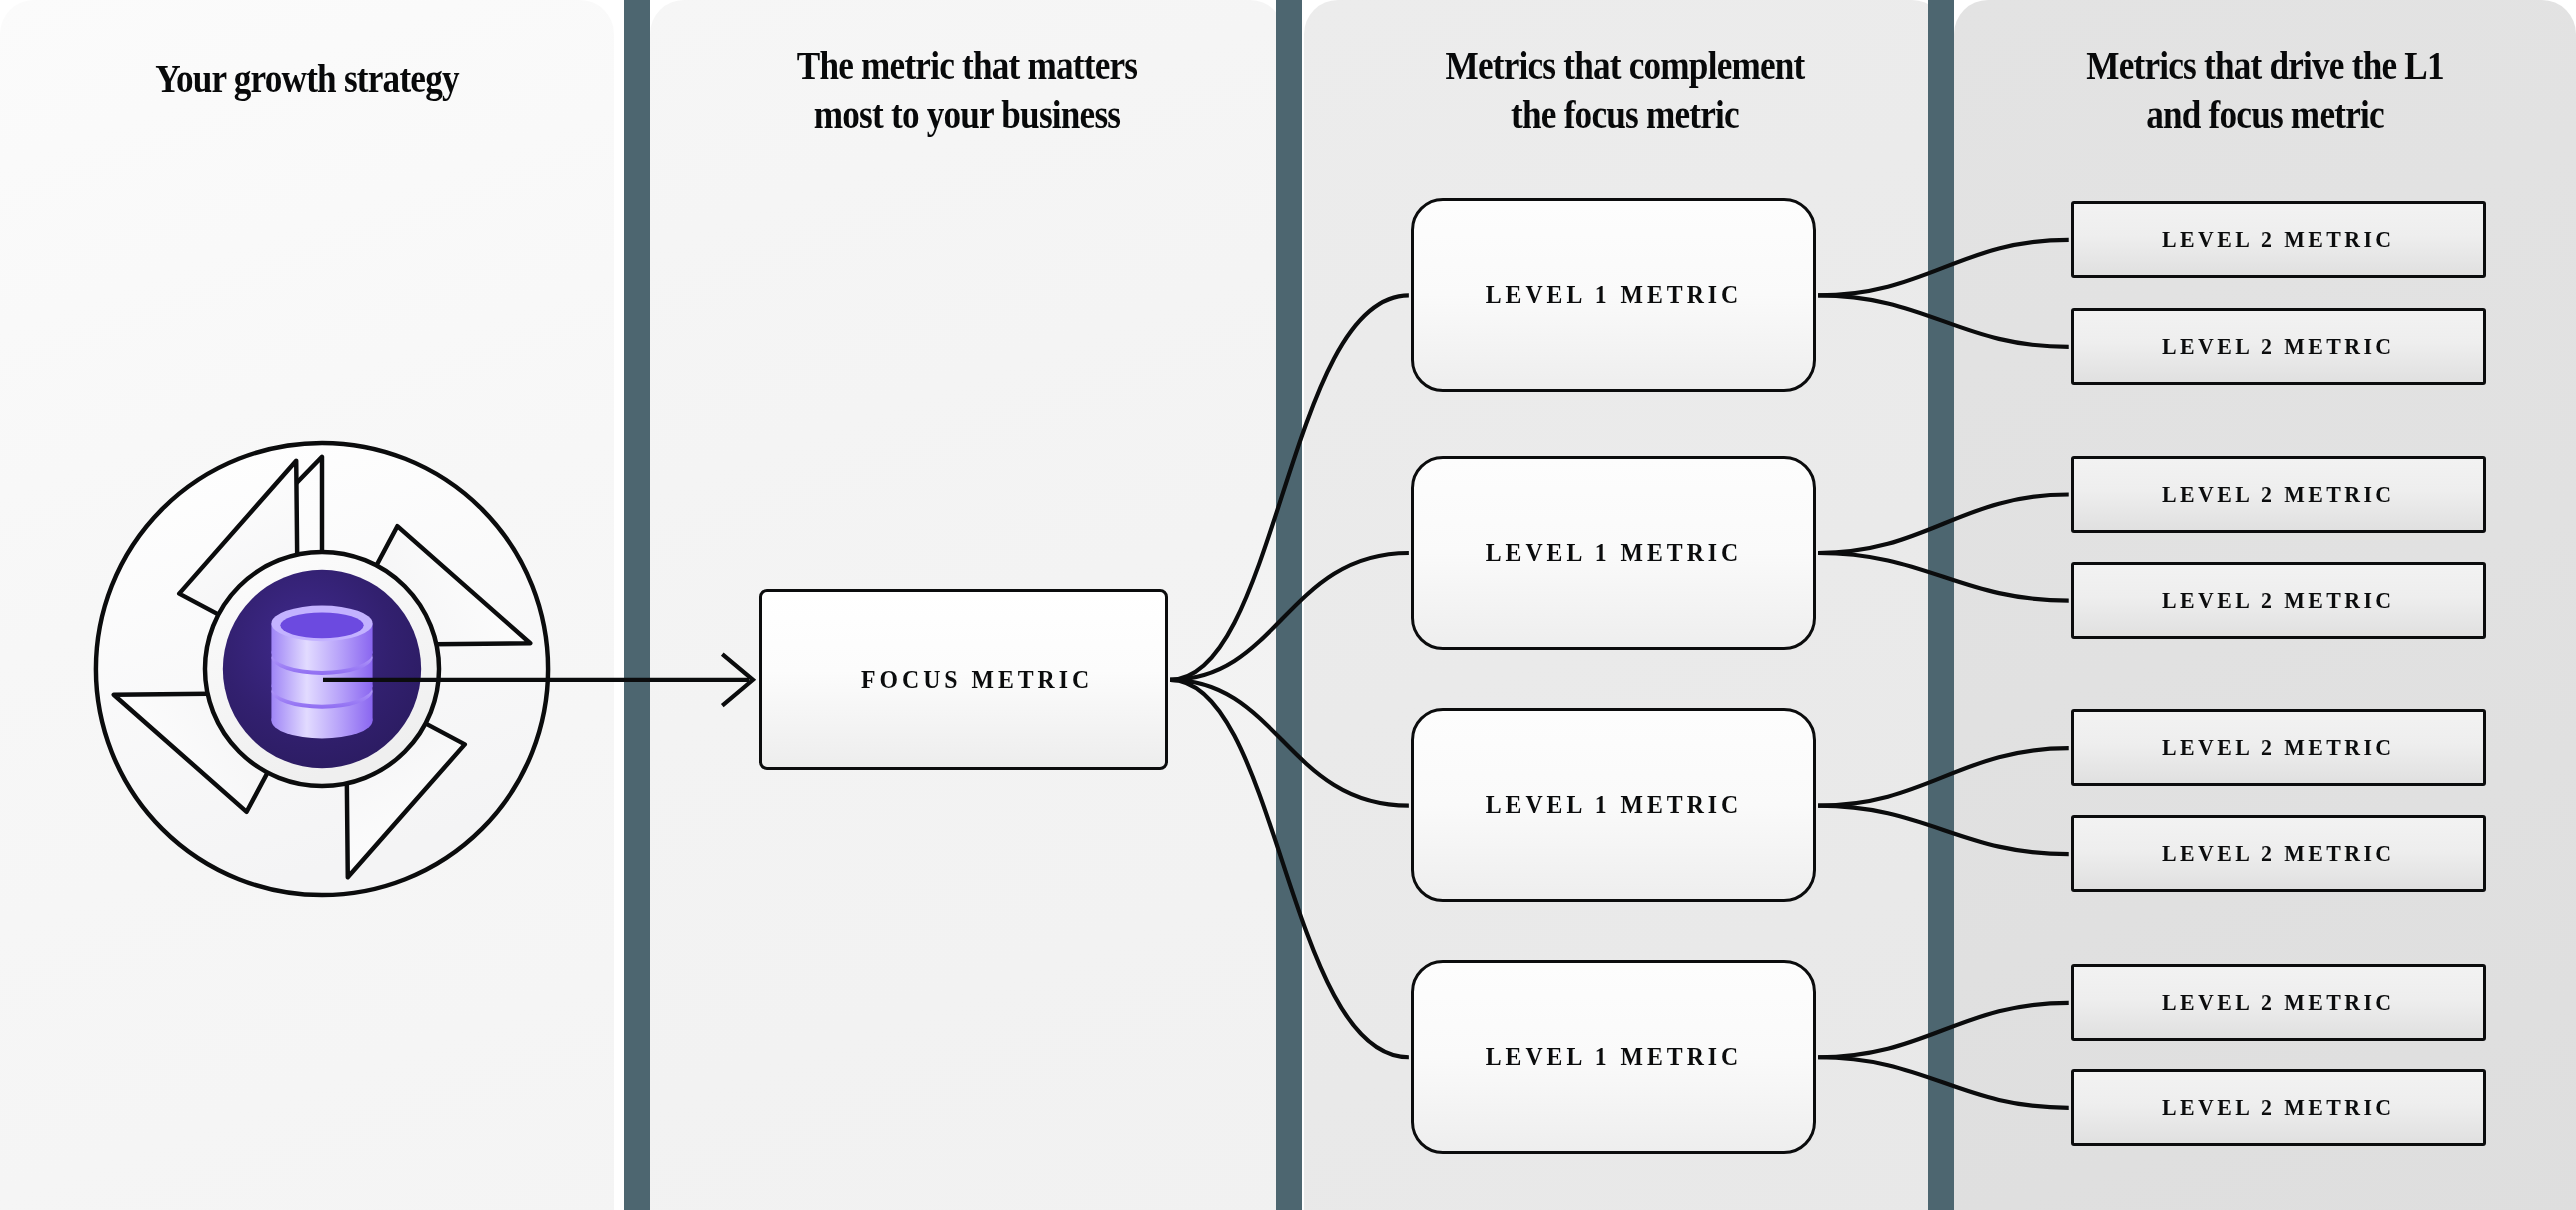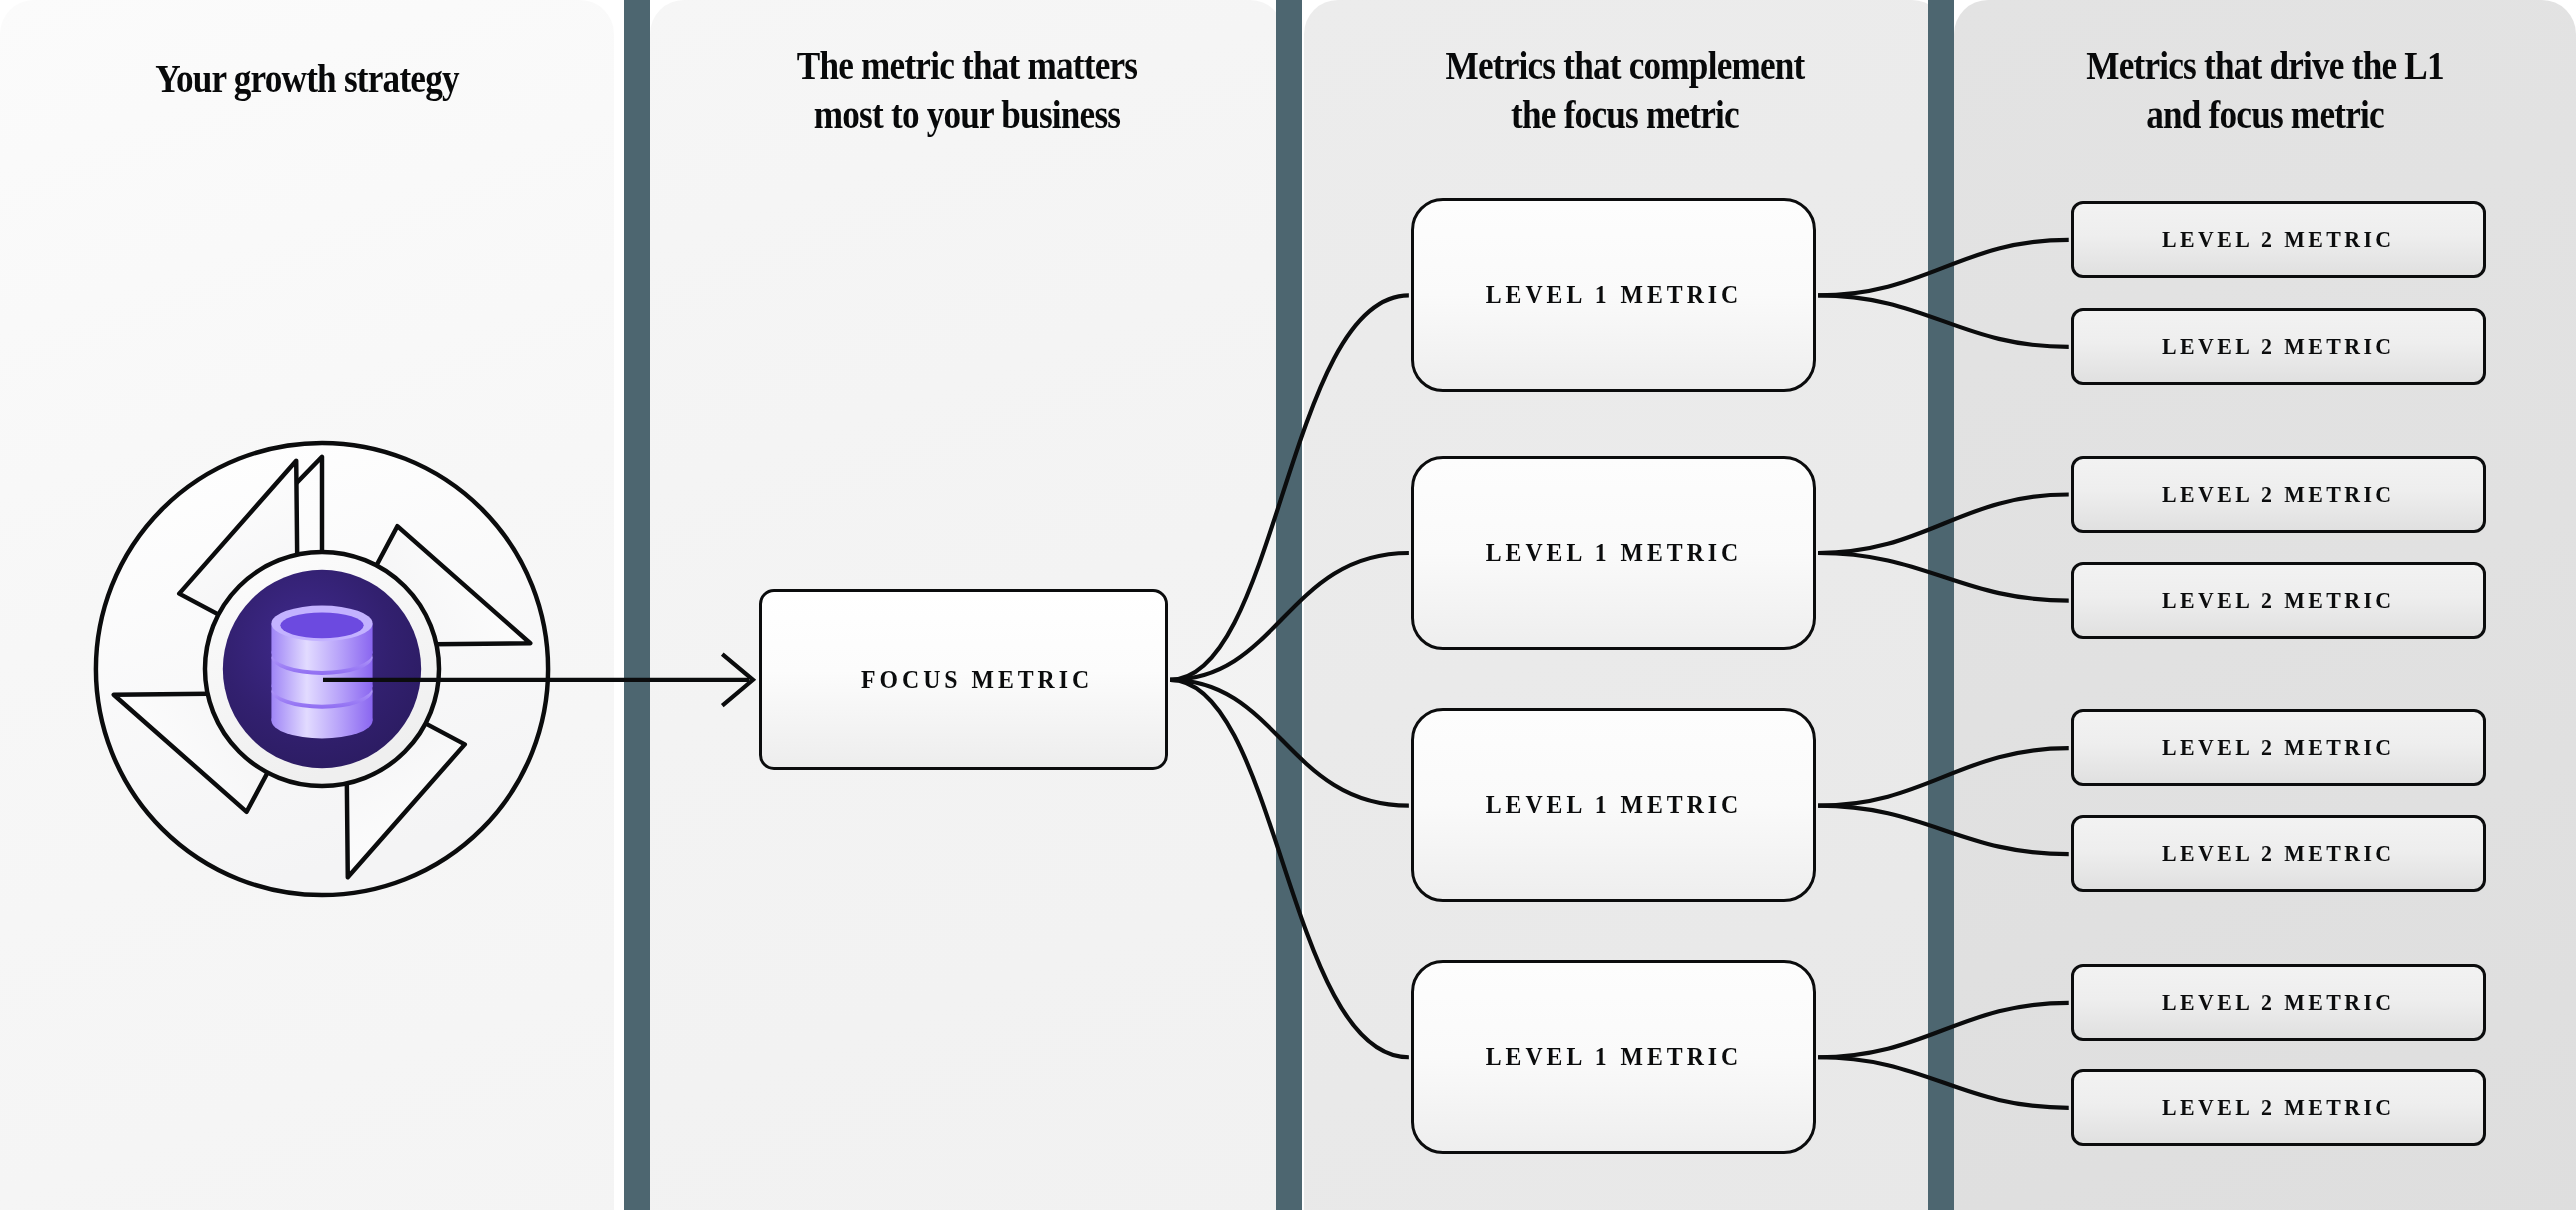--- a/index.html
+++ b/index.html
@@ -97,42 +97,42 @@
     letter-spacing: 4.2px;
     font-size: 25px;
     transform: scaleX(0.95);
   }
 
   .node-focus {
     left: 759px;
     top: 589px;
     width: 409px;
     height: 181px;
-    border-radius: 15px;
+    border-radius: 8px;
     background: linear-gradient(180deg, #ffffff 0%, #fcfcfc 45%, #ededed 100%);
     padding-left: 28px;
   }
 
   .node-l1 {
     left: 1411px;
     width: 405px;
     height: 194px;
     border-radius: 32px;
     background: linear-gradient(180deg, #fdfdfd 0%, #fafafa 50%, #eeeeee 100%);
   }
   .l1-a { top: 198px; }
   .l1-b { top: 456px; }
   .l1-c { top: 708px; }
   .l1-d { top: 960px; }
 
   .node-l2 {
     left: 2071px;
     width: 415px;
     height: 77px;
-    border-radius: 12px;
+    border-radius: 3px;
     background: linear-gradient(180deg, #f2f2f2 0%, #eeeeee 45%, #e0e0e0 100%);
   }
   .node-l2 .node-label { font-size: 23px; letter-spacing: 3.6px; }
 
   .l2-1 { top: 201px; }
   .l2-2 { top: 308px; }
   .l2-3 { top: 456px; }
   .l2-4 { top: 562px; }
   .l2-5 { top: 709px; }
   .l2-6 { top: 815px; }

